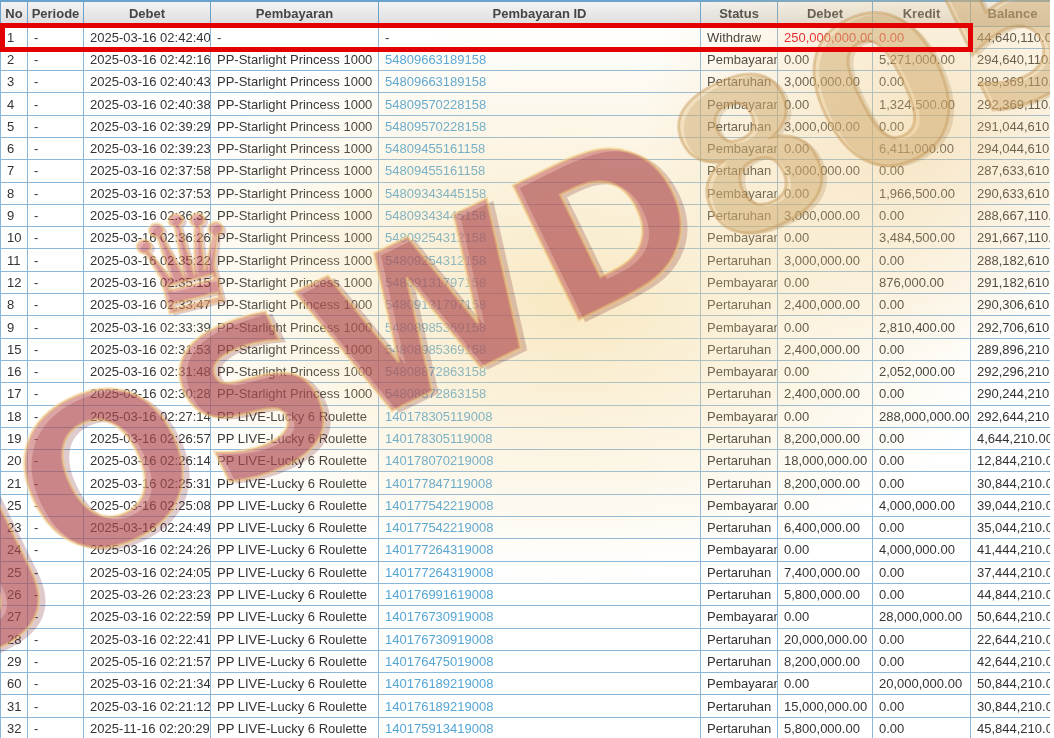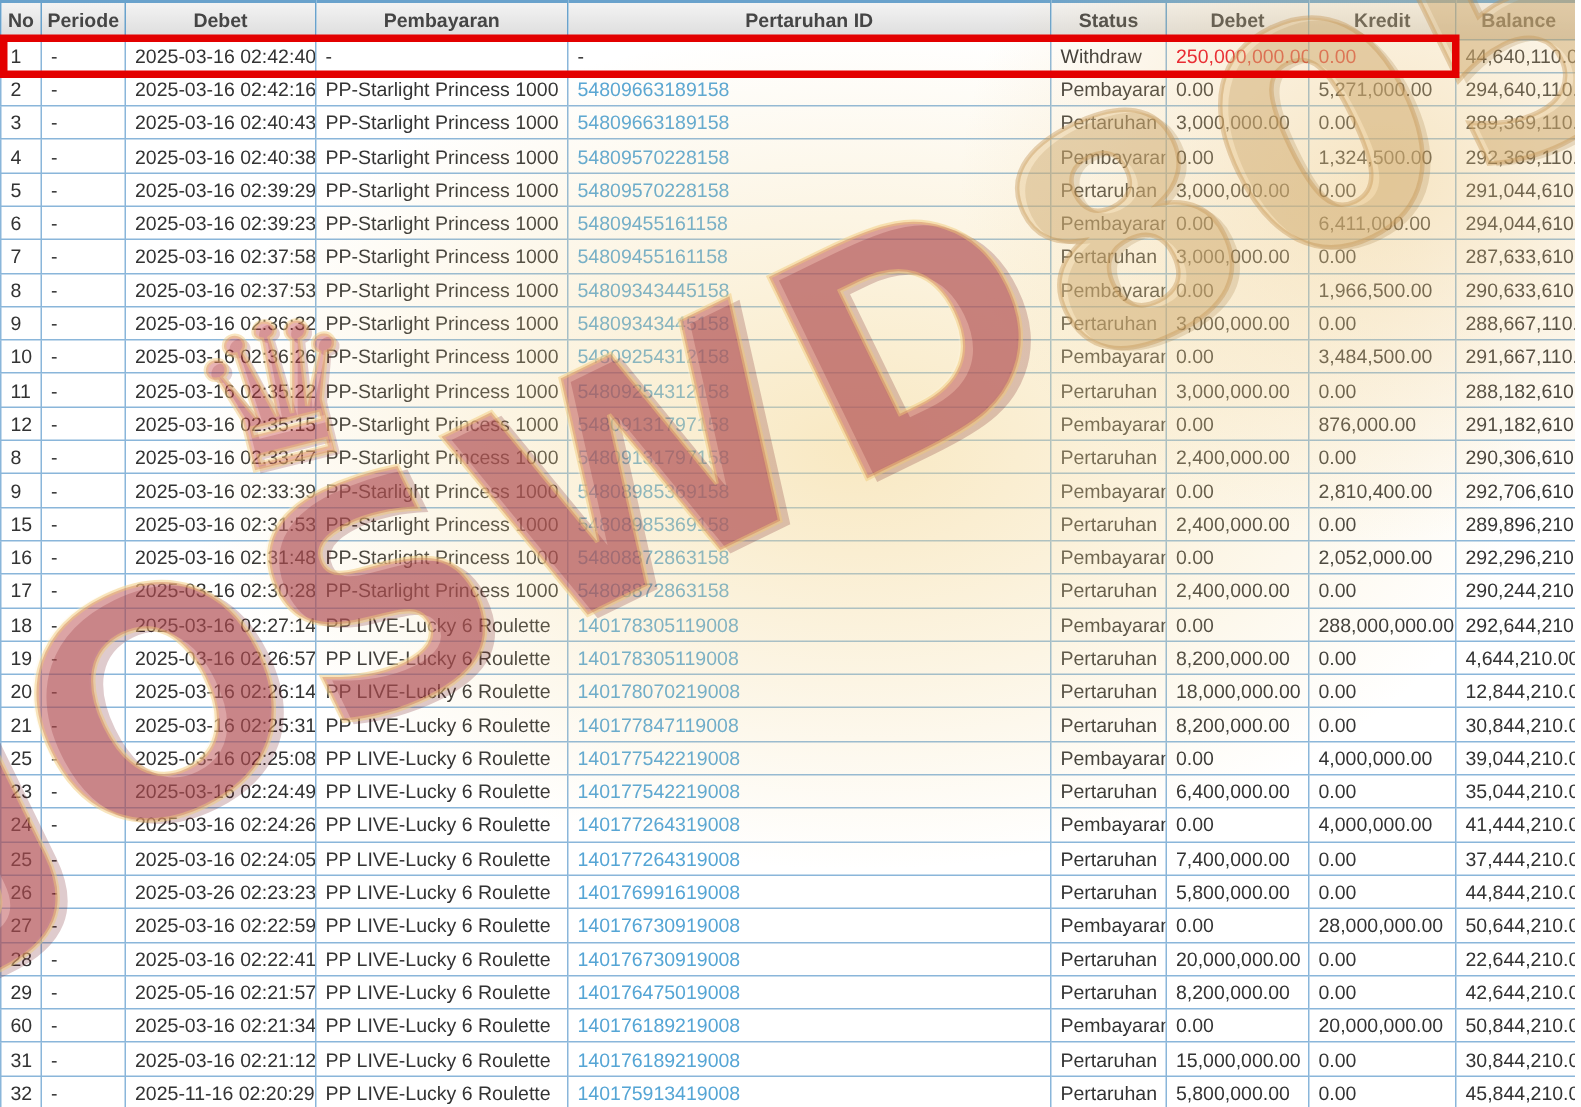--- a/index.html
+++ b/index.html
@@ -99,21 +99,21 @@
       <col class="c-debet">
         <col class="c-kredit">
         <col class="c-balance">
     </colgroup>
     <thead>
       <tr>
           <th>No</th>
           <th>Periode</th>
           <th>Debet</th>
           <th>Pembayaran</th>
-          <th>Pertaruhan ID</th>
+          <th>Pembayaran ID</th>
           <th>Status</th>
           <th>Debet</th>
           <th>Kredit</th>
           <th>Balance</th>
         </tr>
     </thead>
     <tbody>
         <tr>
           <td>1</td>
           <td>-</td>

